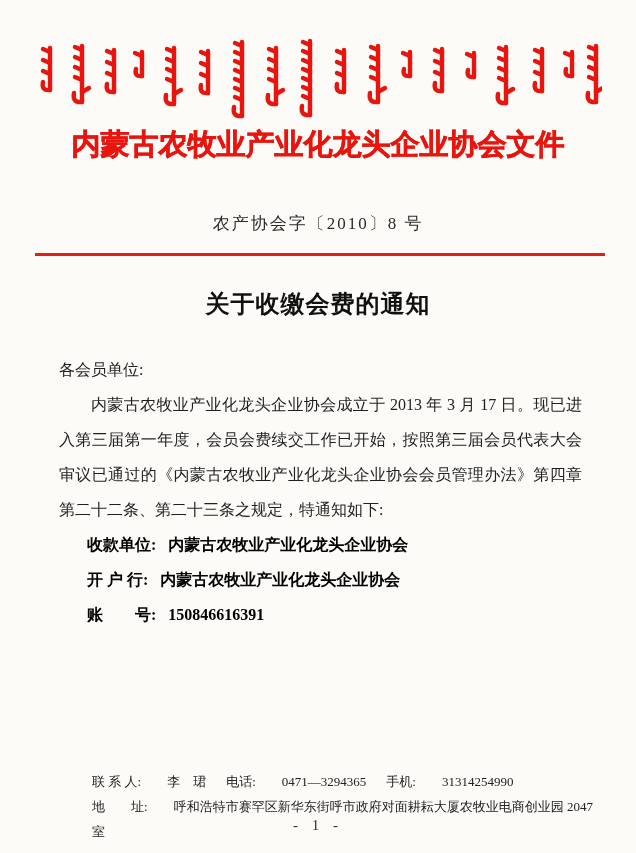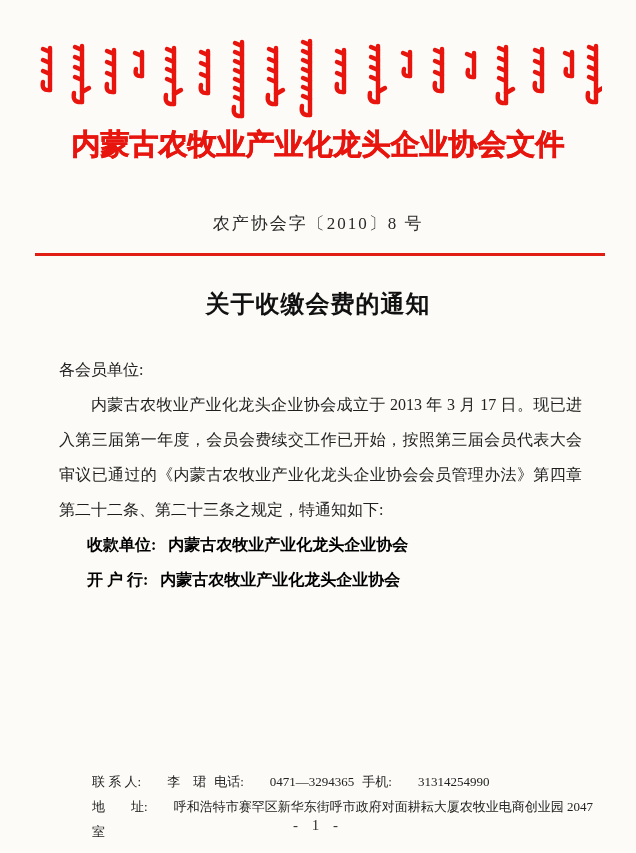--- a/index.html
+++ b/index.html
@@ -41,21 +41,21 @@
   .body p { margin:0; padding:0; }
   .para { text-indent:2em; }
   .bank-line { font-weight:bold; color:#000; padding-left:36px; text-indent:0; }
   .bank-label { margin-right:12px; white-space:pre;padding-left:28px; }
   .footer {
     position:absolute; top:769px; left:92px; width:515px;
     font-size:13px; line-height:25px; color:#222;
   }
   .footer .label { white-space:pre; }
   .footer .val { margin-left:26px; }
-  .footer .gap { margin-left:8px; }
+  .footer .gap { margin-left:20px; }
   .page-number {
     position:absolute; top:817px; left:0; width:636px;
     text-align:center; font-size:15px; letter-spacing:5px; color:#333;
   }
 </style>
 </head>
 <body>
 
 <div class="page">
 
@@ -125,20 +125,23 @@
   <div class="body">
     <p class="salutation">各会员单位:</p>
     <p class="para">内蒙古农牧业产业化龙头企业协会成立于 2013 年 3 月 17 日。现已进入第三届第一年度，会员会费续交工作已开始，按照第三届会员代表大会审议已通过的《内蒙古农牧业产业化龙头企业协会会员管理办法》第四章第二十二条、第二十三条之规定，特通知如下:</p>
 
     <p class="bank-line">
       <span class="bank-label">收款单位:</span><span>内蒙古农牧业产业化龙头企业协会</span>
     </p>
     <p class="bank-line">
       <span class="bank-label">开 户 行:</span><span>内蒙古农牧业产业化龙头企业协会</span>
     </p>
+    <p class="bank-line">
+      <span class="bank-label">账　　号:</span><span>150846616391</span>
+    </p>
   </div>
 
   <div class="footer">
     <div>
       <span class="label">联 系 人:</span><span class="val">李　珺</span><span class="label gap">电话:</span><span class="val">0471—3294365</span><span class="label gap">手机:</span><span class="val">31314254990</span>
     </div>
     <div>
       <span class="label">地　　址:</span><span class="val">呼和浩特市赛罕区新华东街呼市政府对面耕耘大厦农牧业电商创业园 2047 室</span>
     </div>
   </div>

